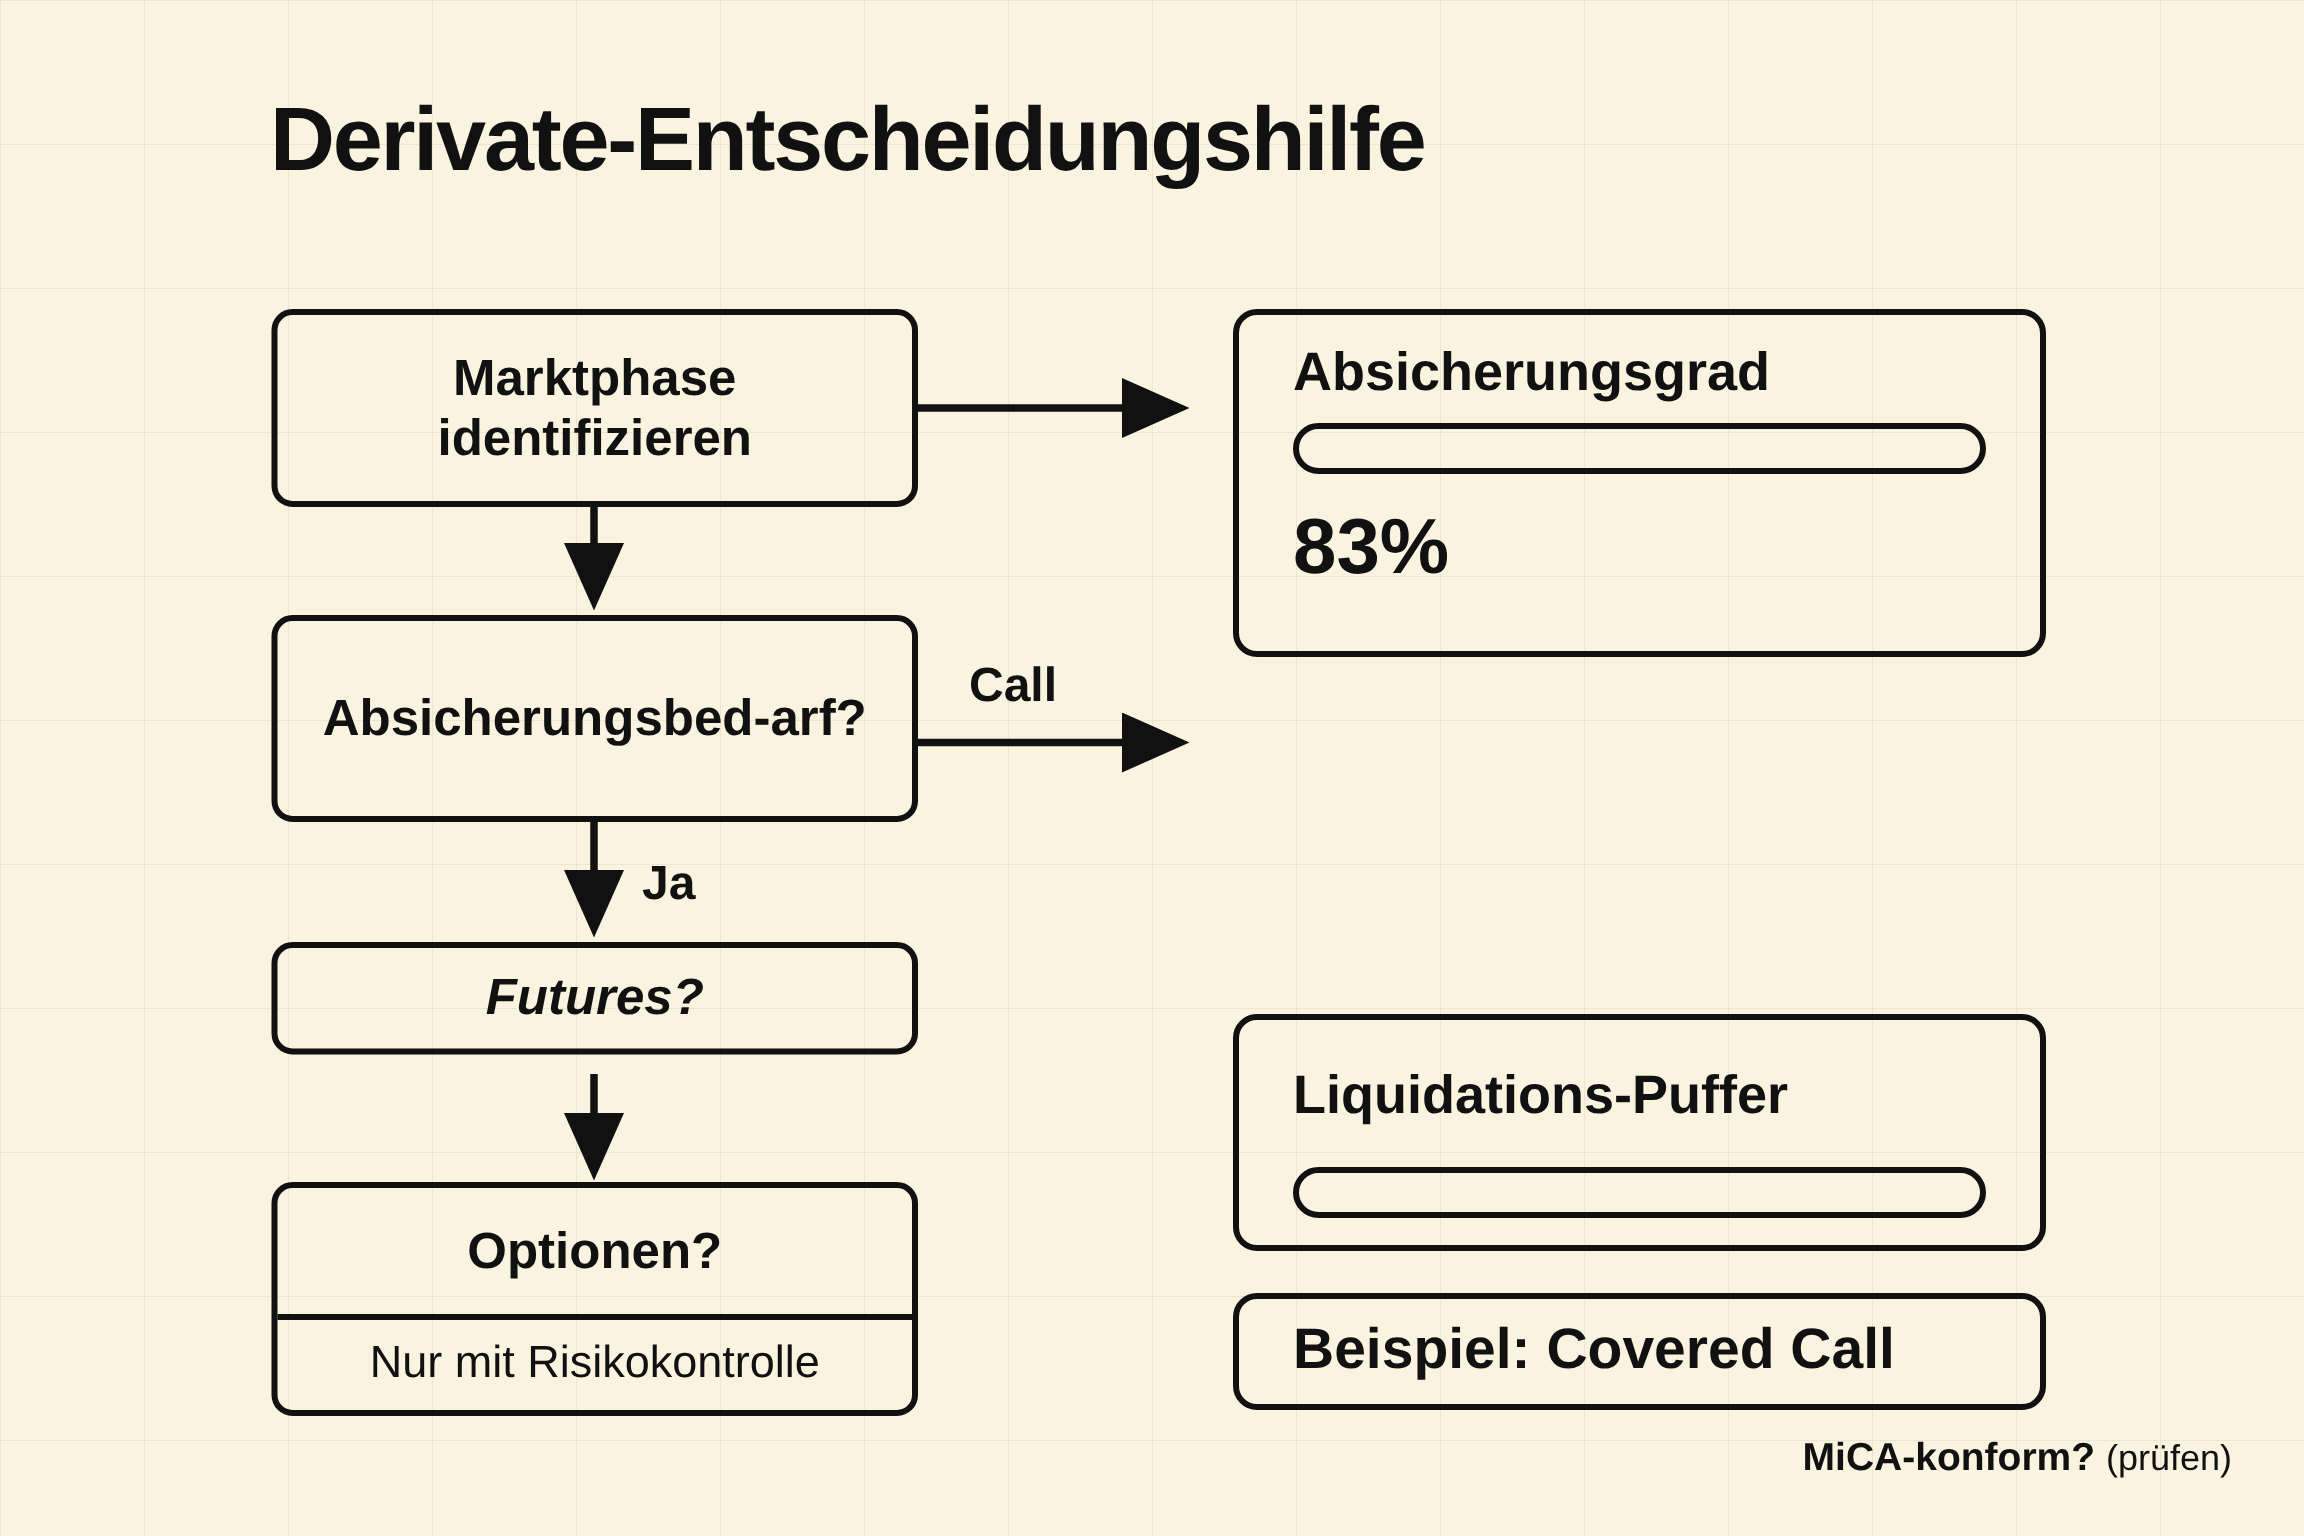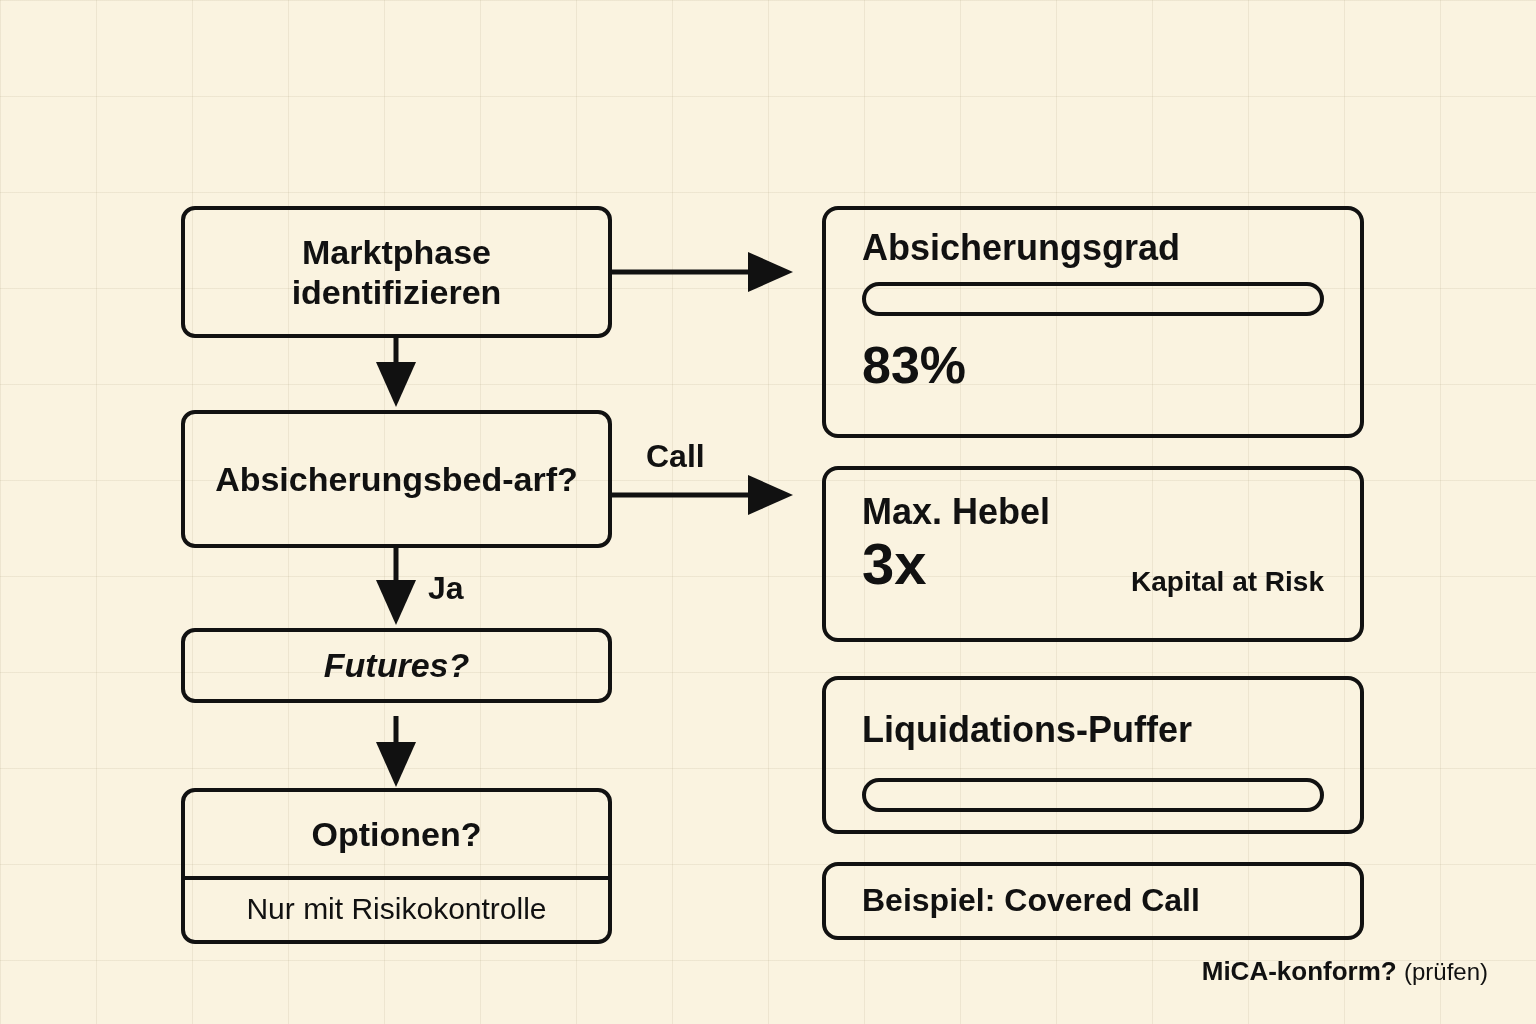--- a/index.html
+++ b/index.html
@@ -112,20 +112,21 @@
     width: 1536px;
     height: 1024px;
     pointer-events: none;
   }
 </style>
 </head>
 <body>
 
 <div id="canvas">
 
+  <div id="title">Derivate-Entscheidungshilfe</div>
 
   <svg class="arrows" viewBox="0 0 1536 1024">
     <defs>
       <marker id="ah" markerWidth="10" markerHeight="10" refX="6" refY="4" orient="auto">
         <path d="M0,0 L9,4 L0,8 z" fill="#111111"></path>
       </marker>
     </defs>
 
     <path d="M612,272 L778,272" stroke="#111111" stroke-width="5" fill="none" marker-end="url(#ah)"></path>
 
@@ -157,33 +158,28 @@
 
   <div class="edge-label" style="left:646px; top:438px;">Call</div>
   <div class="edge-label" style="left:428px; top:570px;">Ja</div>
 
   <div class="card" style="left:822px; top:206px; width:542px; height:232px;">
     <div class="card-title">Absicherungsgrad</div>
     <div class="bar"></div>
     <div class="card-big" style="margin-top:22px;">83%</div>
   </div>
 
-  <div class="card" style="left:822px; top:466px; width:542px; height:176px; padding-top:22px; padding-bottom:14px;">
-    <div class="card-title">Max. Hebel</div>
-    <div class="card-big" style="font-size:58px; margin-top:2px;">3x</div>
-    <div class="card-note" style="margin-top:-28px;">Kapital at Risk</div>
-  </div>
 
   <div class="card" style="left:822px; top:676px; width:542px; height:158px; padding-top:30px;">
     <div class="card-title">Liquidations-Puffer</div>
     <div class="bar" style="margin-top:28px;"></div>
   </div>
 
   <div class="card" style="left:822px; top:862px; width:542px; height:78px; display:flex; align-items:center; padding-top:0; padding-bottom:0;">
-    <div class="card-title" style="font-size:32px;">Beispiel: Covered Call</div>
+    <div class="card-title" style="font-size:38px;">Beispiel: Covered Call</div>
   </div>
 
   <div class="footnote" style="top:956px;">
     <span>MiCA-konform?</span>
     <span class="foot-small">(prüfen)</span>
   </div>
 
 </div>
 
 </body></html>

